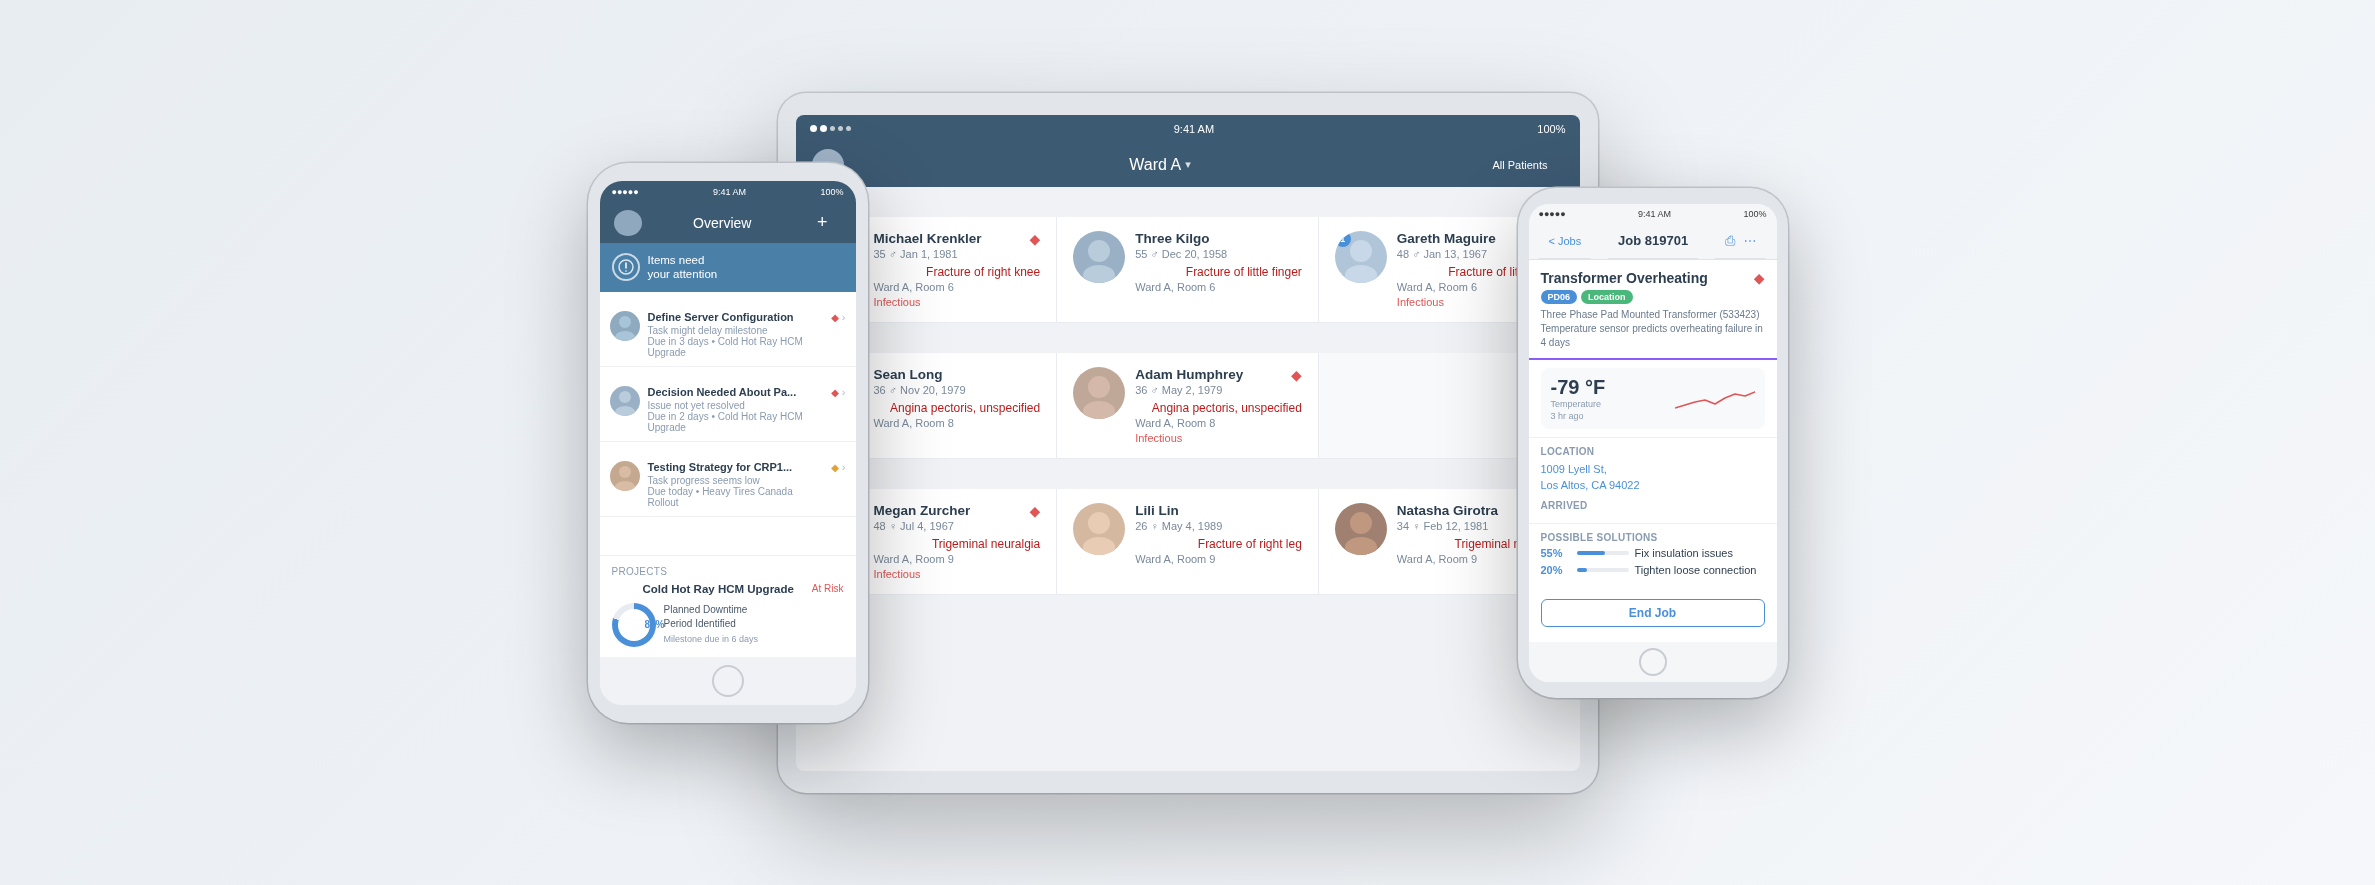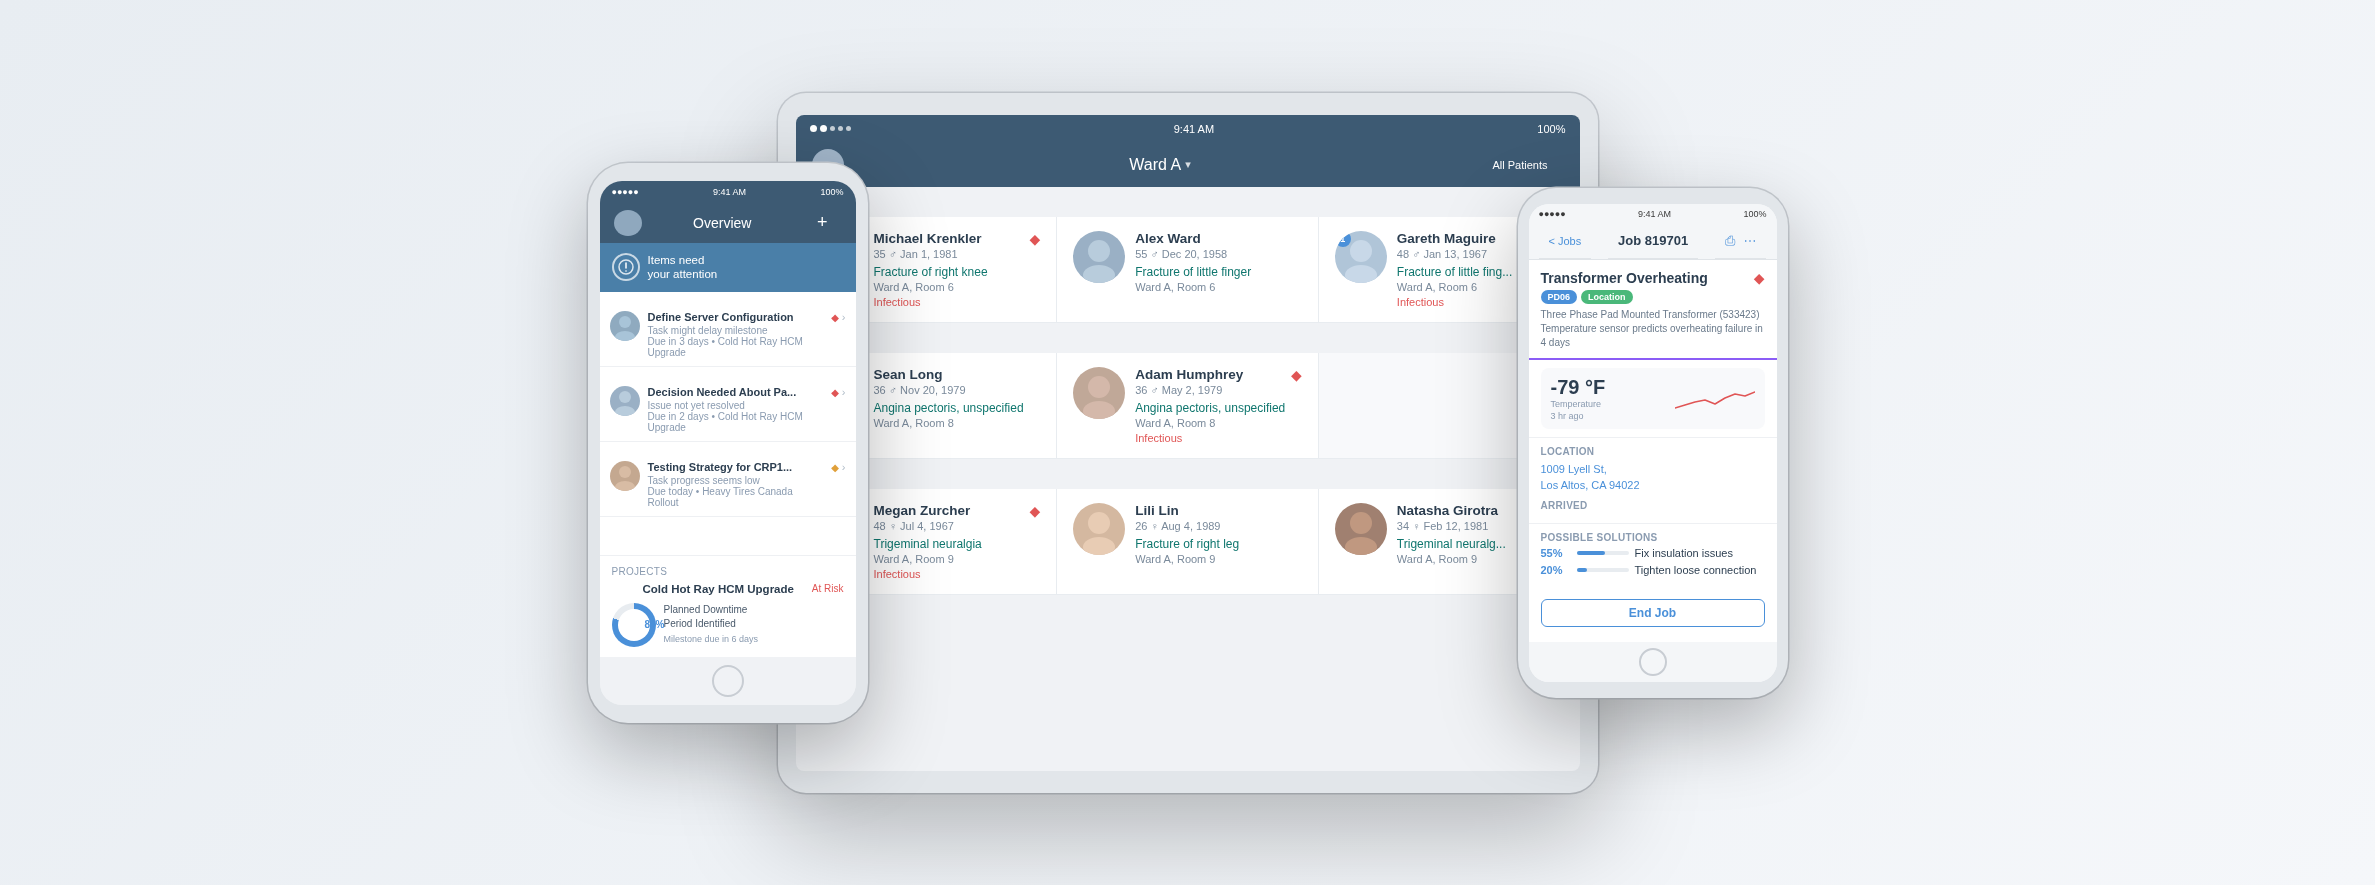--- a/index.html
+++ b/index.html
@@ -115,21 +115,21 @@
       color: white;
       font-size: 9px;
       font-weight: 700;
       display: flex; align-items: center; justify-content: center;
     }
     .patient-avatar .badge.red { background: #e05555; }
     .patient-avatar .badge.orange { background: #e07f3a; }
     .patient-info { flex: 1; }
     .patient-name { font-size: 13.5px; font-weight: 600; color: #2c3e50; margin-bottom: 2px; }
     .patient-meta { font-size: 11px; color: #7a8a9b; margin-bottom: 5px; display: flex; align-items: center; gap: 3px; }
-    .patient-diagnosis { font-size: 12px; color: #0f766e; margin-bottom: 2px; }
+    .patient-diagnosis { font-size: 12px; color: #b91c1c; margin-bottom: 2px; text-align: right; }
     .patient-location { font-size: 11px; color: #7a8a9b; margin-bottom: 3px; }
     .patient-tag { font-size: 11px; color: #e05555; font-weight: 500; }
     .diamond-icon { color: #e05555; font-size: 14px; }
     .name-row { display: flex; align-items: center; justify-content: space-between; gap: 36px; }
 
     
     .phone-left {
       position: absolute;
       left: 50%;
       top: 50%;
@@ -383,21 +383,21 @@
 
             <div class="patient-card">
               <div class="patient-avatar" style="background:#9ab0c5;">
                 <svg width="52" height="52" viewBox="0 0 52 52">
                     <circle cx="26" cy="20" r="11" fill="#b8ccdc"></circle>
                     <ellipse cx="26" cy="44" rx="16" ry="10" fill="#b8ccdc"></ellipse>
                   </svg>
               </div>
               <div class="patient-info">
                 <div class="name-row">
-                  <div class="patient-name">Alex Ward</div>
+                  <div class="patient-name">Three Kilgo</div>
                 </div>
                 <div class="patient-meta">55 ♂ Dec 20, 1958</div>
                 <div class="patient-diagnosis">Fracture of little finger</div>
                 <div class="patient-location">Ward A, Room 6</div>
               </div>
             </div>
 
             <div class="patient-card">
               <div class="patient-avatar" style="background:#b0c5d8;">
                 <div class="badge">1</div>
@@ -487,21 +487,21 @@
               <div class="patient-avatar" style="background:#d4b8a0;">
                 <svg width="52" height="52" viewBox="0 0 52 52">
                     <circle cx="26" cy="20" r="11" fill="#e8ccb4"></circle>
                     <ellipse cx="26" cy="44" rx="16" ry="10" fill="#e8ccb4"></ellipse>
                   </svg>
               </div>
               <div class="patient-info">
                 <div class="name-row">
                   <div class="patient-name">Lili Lin</div>
                 </div>
-                <div class="patient-meta">26 ♀ Aug 4, 1989</div>
+                <div class="patient-meta">26 ♀ May 4, 1989</div>
                 <div class="patient-diagnosis">Fracture of right leg</div>
                 <div class="patient-location">Ward A, Room 9</div>
               </div>
             </div>
             <div class="patient-card">
               <div class="patient-avatar" style="background:#a08070;">
                 <svg width="52" height="52" viewBox="0 0 52 52">
                     <circle cx="26" cy="20" r="11" fill="#c09880"></circle>
                     <ellipse cx="26" cy="44" rx="16" ry="10" fill="#c09880"></ellipse>
                   </svg>

